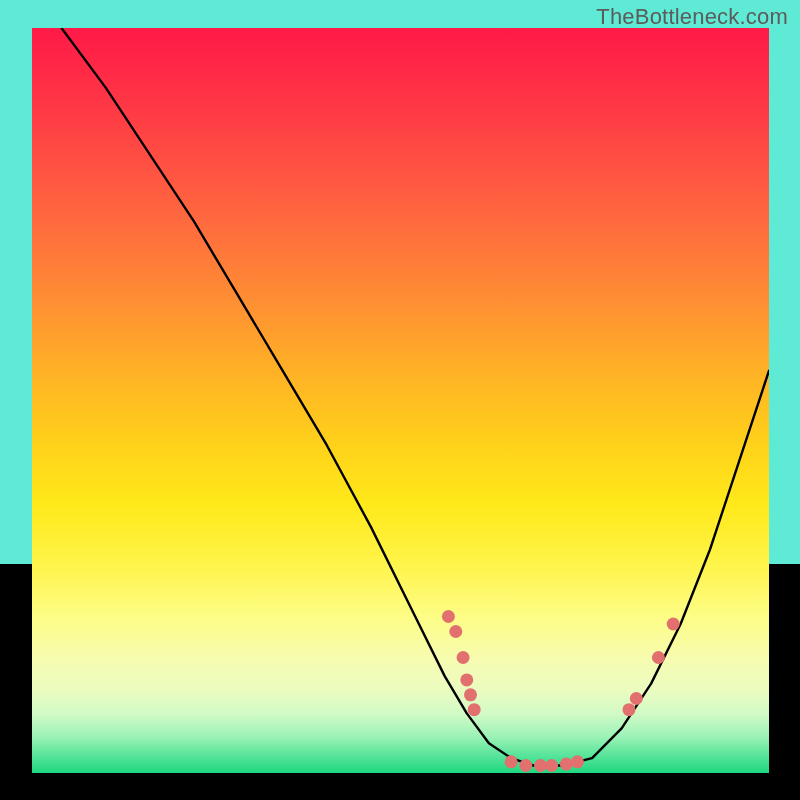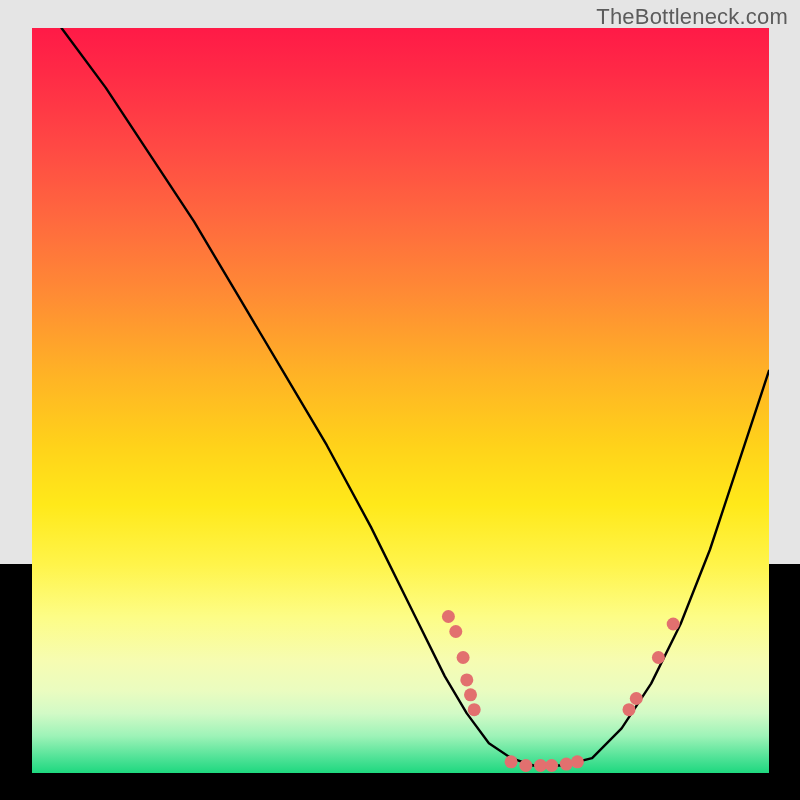--- a/index.html
+++ b/index.html
@@ -8,21 +8,21 @@
     width: 800px;
     height: 800px;
     background: #000;
     overflow: hidden;
     font-family: Arial, Helvetica, sans-serif;
   }
   .frame {
     position: relative;
     width: 800px;
     height: 564px;
-    background: #e5e5e5;
+    background: #5eead4;
   }
   .watermark {
     position: absolute;
     top: 4px;
     right: 12px;
     color: #5c5c5c;
     font-size: 22px;
     font-weight: 500;
     letter-spacing: 0.2px;
     z-index: 10;

